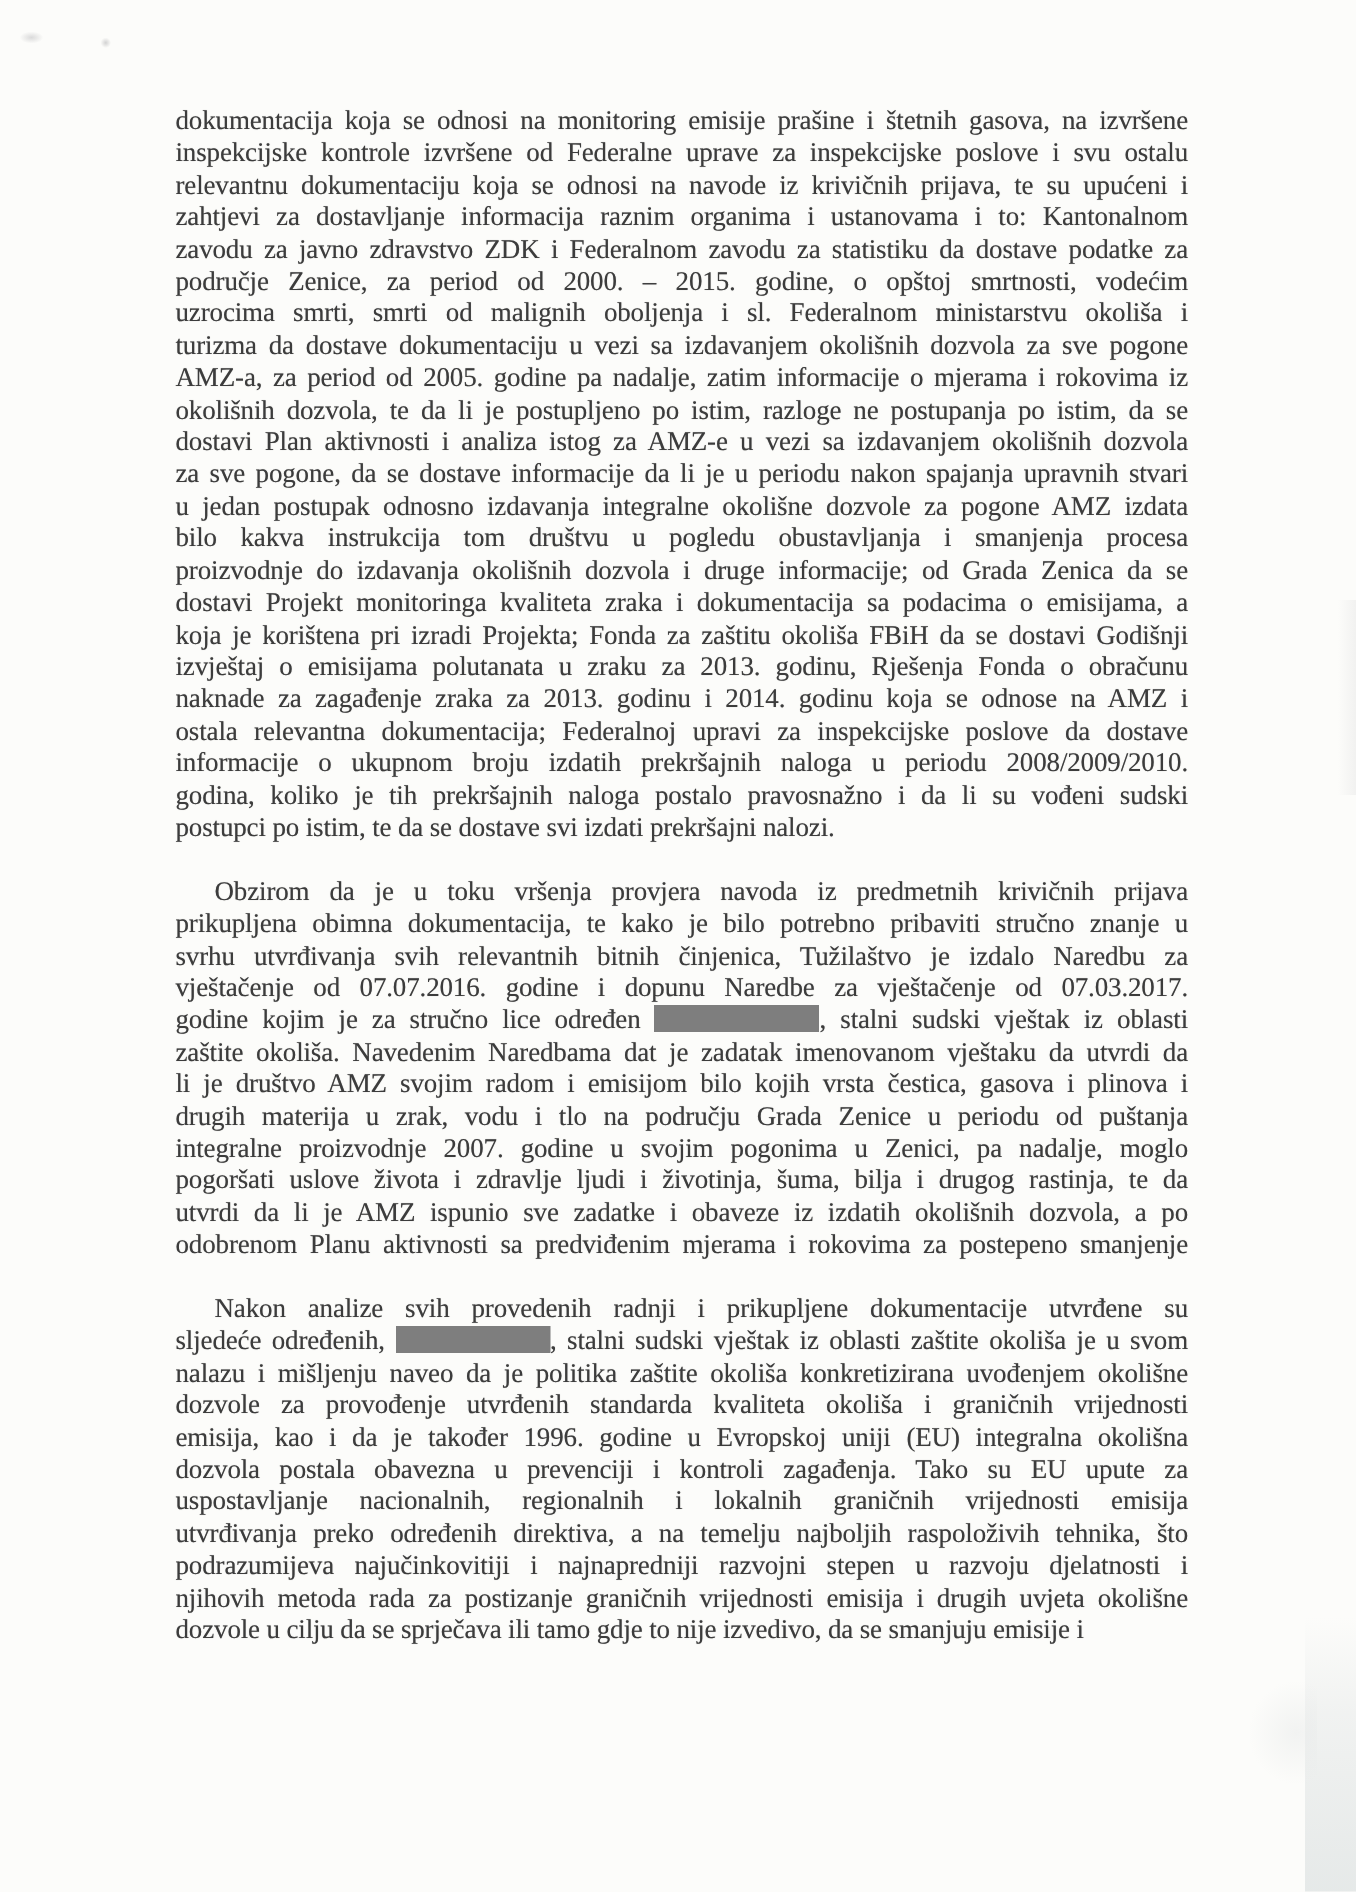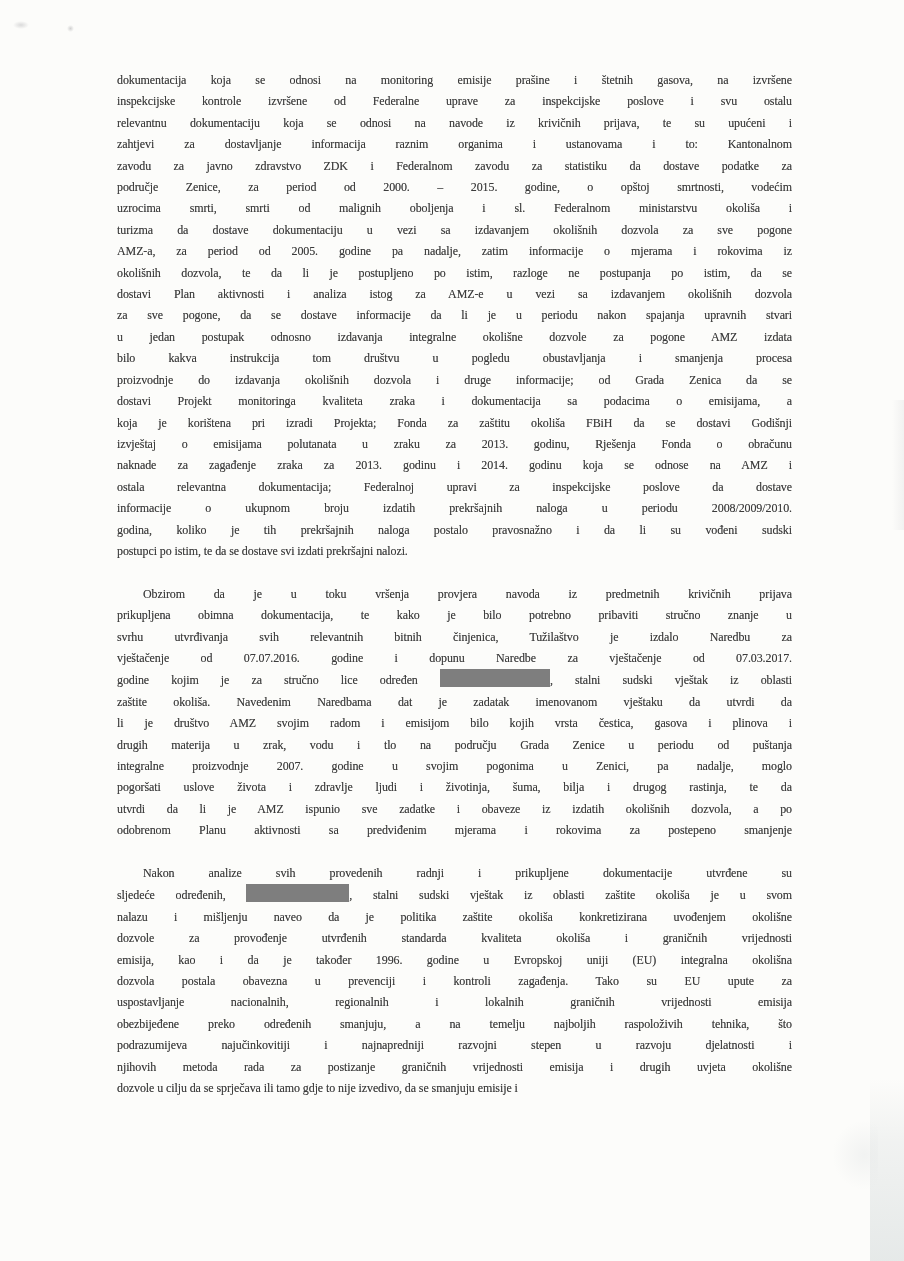--- a/index.html
+++ b/index.html
@@ -11,21 +11,21 @@
     background: var(--paper, #fcfcfa);
     font-family: "Liberation Serif", "DejaVu Serif", serif;
     color: var(--ink, #3c3c3c);
   }
   .page {
     position: absolute; inset: 0;
   }
   .doc {
     position: absolute;
     left: 117px; top: 70px; width: 675px;
-    font-size: 12px;
+    font-size: 18px;
     line-height: 21.4px;
     letter-spacing: -0.1px;
     text-shadow: 0 0 0.5px rgba(70,70,70,0.55);
   }
   .paragraph + .paragraph { margin-top: 21.4px; }
   .line {
     text-align: justify;
     text-align-last: justify;
   }
   .line.last { text-align-last: left; }
@@ -112,19 +112,19 @@
         <div class="line"><span class="text">odobrenom Planu aktivnosti sa predviđenim mjerama i rokovima za postepeno smanjenje</span></div>
       </div>
       <div class="paragraph">
         <div class="line indent"><span class="text">Nakon analize svih provedenih radnji i prikupljene dokumentacije utvrđene su</span></div>
         <div class="line"><span class="text">sljedeće određenih, </span><span class="redaction" style="width: 103px;"></span><span class="text">, stalni sudski vještak iz oblasti zaštite okoliša je u svom</span></div>
         <div class="line"><span class="text">nalazu i mišljenju naveo da je politika zaštite okoliša konkretizirana uvođenjem okolišne</span></div>
         <div class="line"><span class="text">dozvole za provođenje utvrđenih standarda kvaliteta okoliša i graničnih vrijednosti</span></div>
         <div class="line"><span class="text">emisija, kao i da je također 1996. godine u Evropskoj uniji (EU) integralna okolišna</span></div>
         <div class="line"><span class="text">dozvola postala obavezna u prevenciji i kontroli zagađenja. Tako su EU upute za</span></div>
         <div class="line"><span class="text">uspostavljanje nacionalnih, regionalnih i lokalnih graničnih vrijednosti emisija</span></div>
-        <div class="line"><span class="text">obezbijeđene preko određenih smanjuju, a na temelju najboljih raspoloživih tehnika, što</span></div>
+        <div class="line"><span class="text">utvrđivanja preko određenih direktiva, a na temelju najboljih raspoloživih tehnika, što</span></div>
         <div class="line"><span class="text">podrazumijeva najučinkovitiji i najnapredniji razvojni stepen u razvoju djelatnosti i</span></div>
         <div class="line"><span class="text">njihovih metoda rada za postizanje graničnih vrijednosti emisija i drugih uvjeta okolišne</span></div>
         <div class="line last"><span class="text">dozvole u cilju da se sprječava ili tamo gdje to nije izvedivo, da se smanjuju emisije i</span></div>
       </div>
     </div>
 </div>
 
 </body></html>

